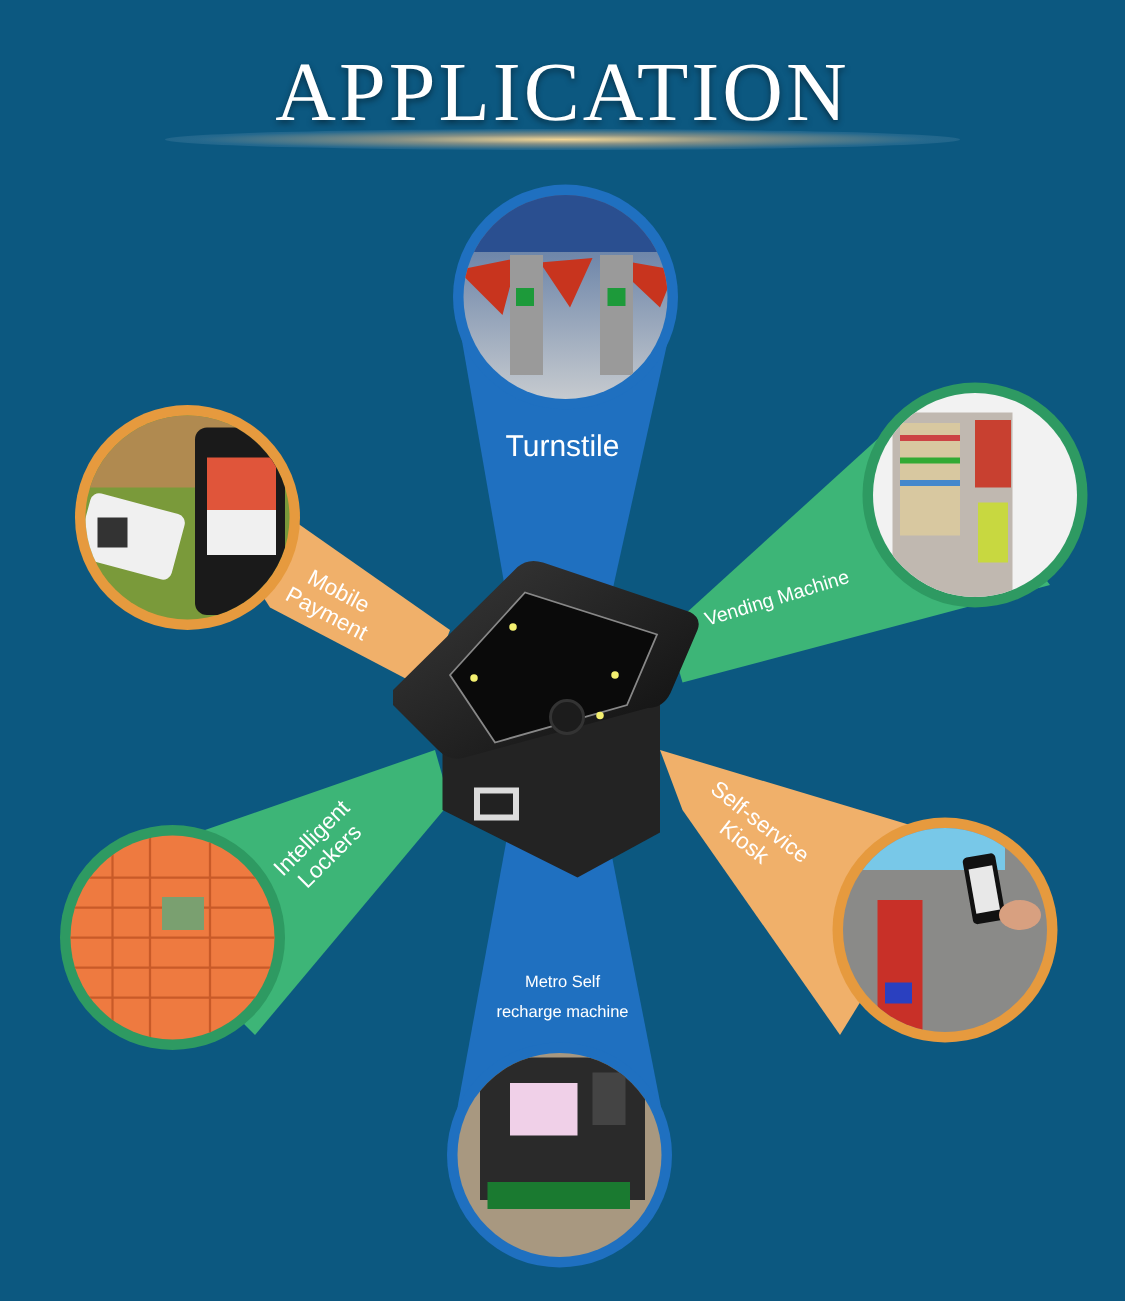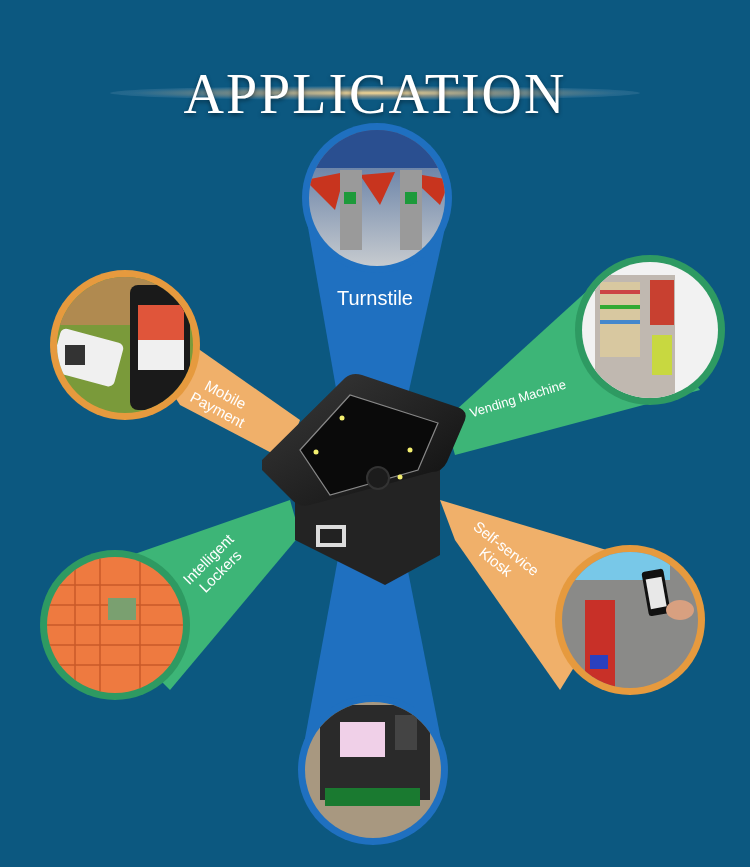--- a/index.html
+++ b/index.html
@@ -1,18 +1,18 @@
 <!DOCTYPE html>
 <html><head>
 <meta charset="utf-8">
 <style>
   html,body{margin:0;padding:0;}
   body{width:750px;height:867px;overflow:hidden;background:#0c5880;font-family:"Liberation Sans",sans-serif;position:relative;}
   .stage{position:absolute;left:0;top:0;width:750px;height:867px;}
-  .title{position:absolute;left:0;top:30px;width:750px;text-align:center;font-family:"Liberation Serif","DejaVu Serif",serif;font-size:56px;letter-spacing:2px;color:#fff;text-shadow:0 2px 4px rgba(0,0,0,.45);margin-top:32px;}
+  .title{position:absolute;left:0;top:30px;width:750px;text-align:center;font-family:"Liberation Serif","DejaVu Serif",serif;font-size:56px;letter-spacing:2px;color:#fff;text-shadow:0 2px 4px rgba(0,0,0,.45);}
   .glow{position:absolute;left:110px;top:86px;width:530px;height:14px;border-radius:50%;background:radial-gradient(ellipse at center,rgba(255,220,150,.95) 0%,rgba(255,200,140,.5) 30%,rgba(180,200,220,.15) 65%,rgba(12,88,128,0) 100%);}
   .label{position:absolute;color:#fff;font-size:15px;text-align:center;line-height:17px;white-space:nowrap;}
 </style>
 </head>
 <body>
 
 <div class="stage">
   <div class="glow"></div>
   <div class="title">APPLICATION</div>
 
@@ -179,13 +179,17 @@
   <div class="label" style="left:182px;top:548px;transform:rotate(-45deg);">
     <div>Intelligent</div>
     <div>Lockers</div>
   </div>
 
   <div class="label" style="left:462px;top:538px;transform:rotate(38deg);">
     <div>Self-service</div>
     <div>Kiosk</div>
   </div>
 
+  <div class="label" style="left:320px;top:645px;font-size:11px;line-height:20px;width:110px;">
+    <div>Metro Self</div>
+    <div>recharge machine</div>
+  </div>
 </div>
 
 </body></html>

